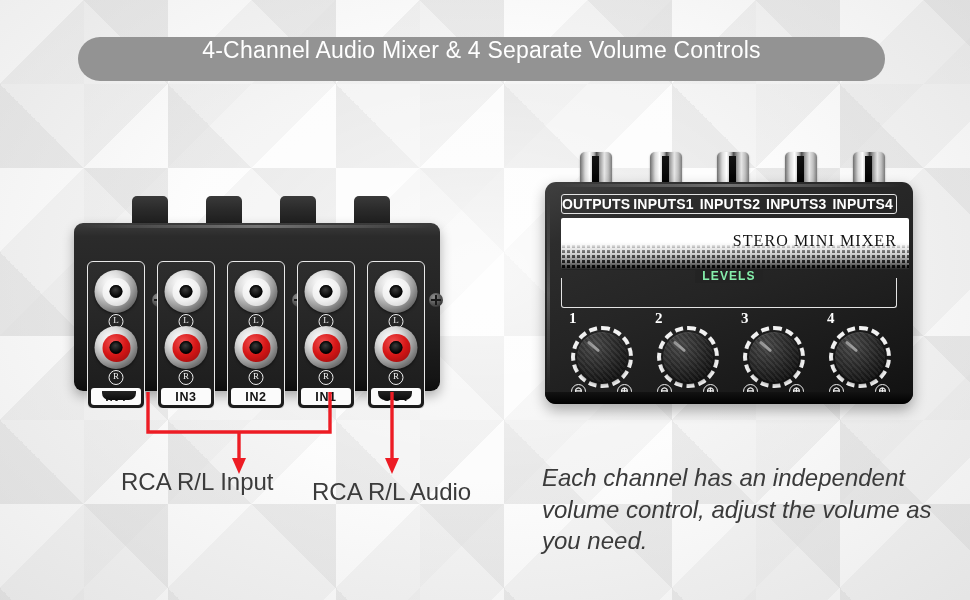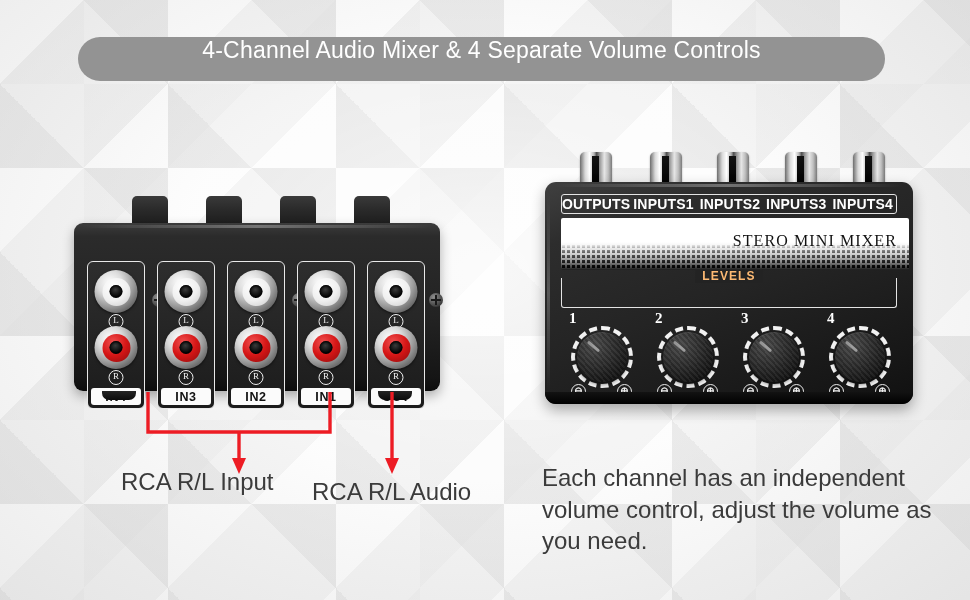--- a/index.html
+++ b/index.html
@@ -125,21 +125,21 @@
     background-image:radial-gradient(#000 42%,transparent 44%);
     background-size:5px 5px;
     -webkit-mask-image:linear-gradient(180deg,transparent 0%,rgba(0,0,0,.5) 30%,#000 100%);
     mask-image:linear-gradient(180deg,transparent 0%,rgba(0,0,0,.5) 30%,#000 100%);}
   .brand-name{position:absolute;right:12px;top:14px;color:#111;font-size:16px;
     font-family:"Liberation Serif",serif;letter-spacing:1.1px;}
 
   .levels-box{position:absolute;left:16px;top:96px;width:336px;height:30px;
     border:1.4px solid #e4e4e4;border-top:none;border-radius:0 0 3px 3px;box-sizing:border-box;}
   .levels-tag{position:absolute;left:50%;transform:translateX(-50%);top:-9px;
-    background:#232323;padding:0 7px;color:#fdba74;font-size:12px;font-weight:bold;letter-spacing:1.1px;}
+    background:#232323;padding:0 7px;color:#86efac;font-size:12px;font-weight:bold;letter-spacing:1.1px;}
 
   .knob-unit{position:absolute;top:130px;width:72px;height:86px;}
   .knob-num{position:absolute;left:2px;top:-2px;color:#fff;font-size:15px;font-weight:bold;
     font-family:"Liberation Serif",serif;}
   .knob-ring{position:absolute;left:4px;top:14px;width:62px;height:62px;border-radius:50%;
     border:4px dashed #f2f2f2;box-sizing:border-box;}
   .knob-cap{position:absolute;left:10px;top:20px;width:50px;height:50px;border-radius:50%;
     background:
       repeating-linear-gradient(48deg,rgba(255,255,255,.05) 0 2px,rgba(0,0,0,.10) 2px 4px),
       radial-gradient(circle at 34% 26%,#4b4b4b 0%,#2b2b2b 45%,#141414 78%,#000 100%);
@@ -336,13 +336,13 @@
       <div class="knob-ring"></div>
       <div class="knob-cap"></div>
       <div class="pm minus">⊖</div>
       <div class="pm plus">⊕</div>
     </div>
 
     <div class="rbody-bottom"></div>
   </div>
 </div>
 
-<div class="cap" style="left:542px;top:462px;white-space:normal;width:410px;line-height:1.32;">Each channel has an independent volume control, adjust the volume as you need.</div>
+<div class="cap" style="left:542px;top:462px;white-space:normal;width:410px;line-height:1.32;font-style:italic;">Each channel has an independent volume control, adjust the volume as you need.</div>
 
 </body></html>

